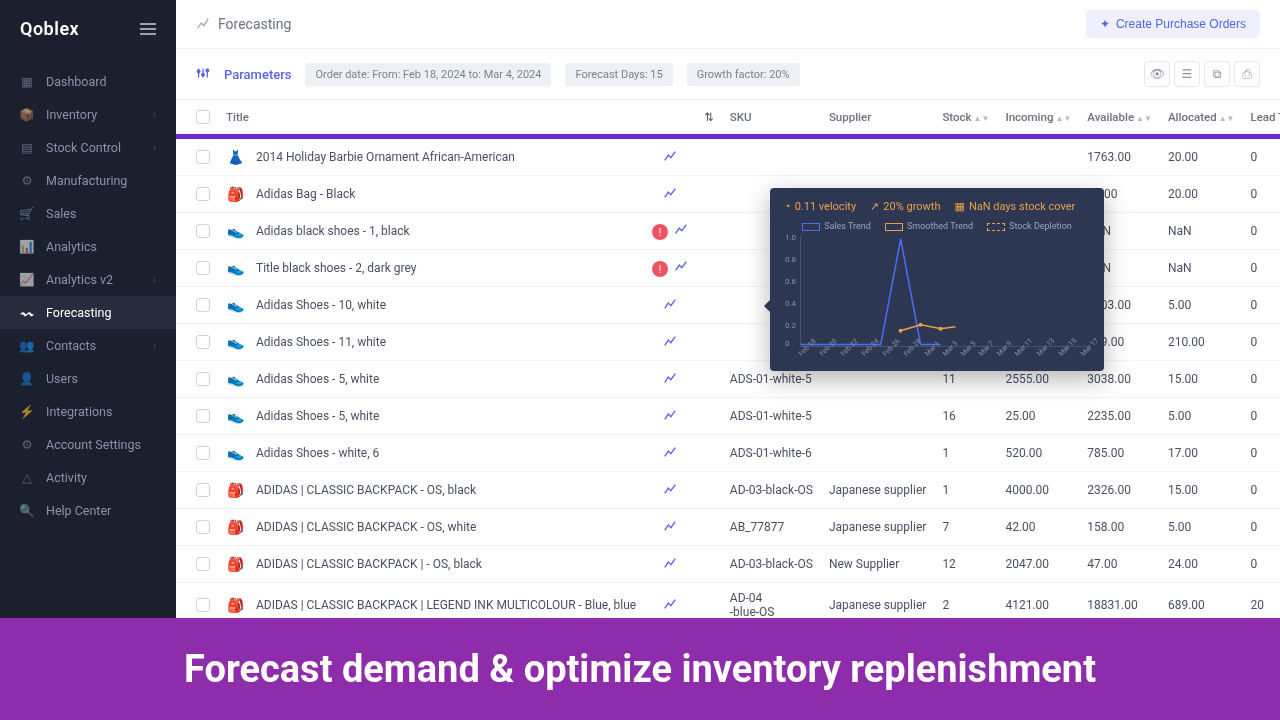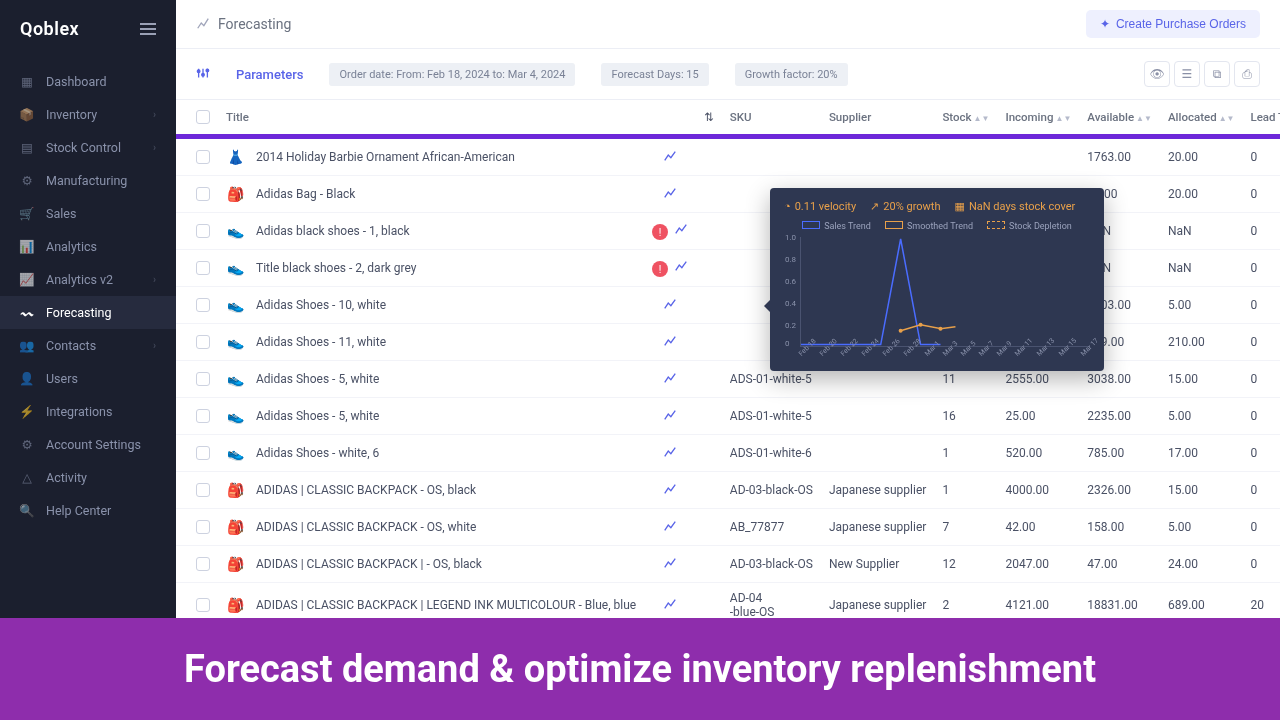--- a/index.html
+++ b/index.html
@@ -23,21 +23,21 @@
 
 
 .main { flex: 1; display: flex; flex-direction: column; overflow: hidden; }
 .header { display: flex; align-items: center; padding: 10px 20px; background: #fff; border-bottom: 1px solid #eceef5; }
 .header-title { display: flex; align-items: center; gap: 8px; color: #6b7280; font-size: 14px; }
 .header-icon { color: #a0a5ba; }
 .header-right { margin-left: auto; }
 .btn-primary { background: #eef0fe; color: #5964e8; border: none; padding: 7px 14px; border-radius: 5px; font-size: 12px; cursor: pointer; display: flex; align-items: center; gap: 6px; }
 
 
-.params-row { display: flex; align-items: center; gap: 26px; padding: 12px 20px; background: #fff; border-bottom: 1px solid #eceef5; }
+.params-row { display: flex; align-items: center; gap: 14px; padding: 12px 20px; background: #fff; border-bottom: 1px solid #eceef5; }
 .params-icon { color: #5964e8; }
 .params-label { color: #5964e8; font-weight: 500; font-size: 13px; }
 .chip { background: #edf0f5; color: #7a8296; padding: 5px 10px; border-radius: 3px; font-size: 11px; text-align: right; }
 .params-tools { margin-left: auto; display: flex; gap: 4px; }
 .tool-btn { width: 26px; height: 26px; border: 1px solid #e3e6ef; background: #fff; border-radius: 4px; cursor: pointer; display: flex; align-items: center; justify-content: center; color: #8a90a6; font-size: 12px; }
 
 
 .table-wrap { flex: 1; overflow: auto; background: #fff; position: relative; }
 table { width: 100%; border-collapse: collapse; }
 th { text-align: left; padding: 10px 8px; font-weight: 500; color: #6b7280; font-size: 11.5px; border-bottom: 5px solid #6d28d9; white-space: nowrap; }
@@ -51,21 +51,21 @@
 .graph-icon { color: #5964e8; cursor: pointer; font-size: 13px; }
 .num { text-align: left; }
 
 
 .tooltip-popup { position: absolute; top: 88px; left: 594px; width: 334px; background: #2e3751; color: #cdd3e8; border-radius: 4px; padding: 12px 14px; font-size: 11px; z-index: 10; box-shadow: 0 8px 24px rgba(0,0,0,0.3); }
 .tooltip-arrow { position: absolute; left: -6px; top: 112px; width: 0; height: 0; border-top: 6px solid transparent; border-bottom: 6px solid transparent; border-right: 6px solid #2e3751; }
 .tt-head { display: flex; gap: 14px; margin-bottom: 8px; color: #e8a04a; font-size: 11px; }
 .tt-head span { display: flex; align-items: center; gap: 4px; }
 .tt-desc { font-size: 10.5px; line-height: 1.5; color: #c3c9de; margin-bottom: 10px; }
 .tt-legend { display: flex; gap: 14px; font-size: 9px; color: #9aa2bc; margin-bottom: 6px; justify-content: center; }
-.tt-legend span { display: flex; align-items: flex-start; gap: 4px; }
+.tt-legend span { display: flex; align-items: flex-end; gap: 4px; }
 .leg-box { width: 18px; height: 8px; border: 1.5px solid; }
 .leg-box.blue { border-color: #4a6cff; }
 .leg-box.orange { border-color: #e8a04a; }
 .leg-box.dash { border-color: #e8a04a; border-style: dashed; }
 .tt-chart { height: 110px; position: relative; border-left: 1px solid #4a5370; border-bottom: 1px solid #4a5370; margin-left: 16px; }
 .tt-ylabel { position: absolute; left: -16px; font-size: 8px; color: #8a92ab; }
 .tt-xlabels { display: flex; justify-content: space-between; font-size: 7px; color: #8a92ab; margin-left: 16px; margin-top: 4px; }
 .tt-xlabels span { transform: rotate(-45deg); transform-origin: left; white-space: nowrap; }
 .chart-svg { position: absolute; inset: 0; }
 

